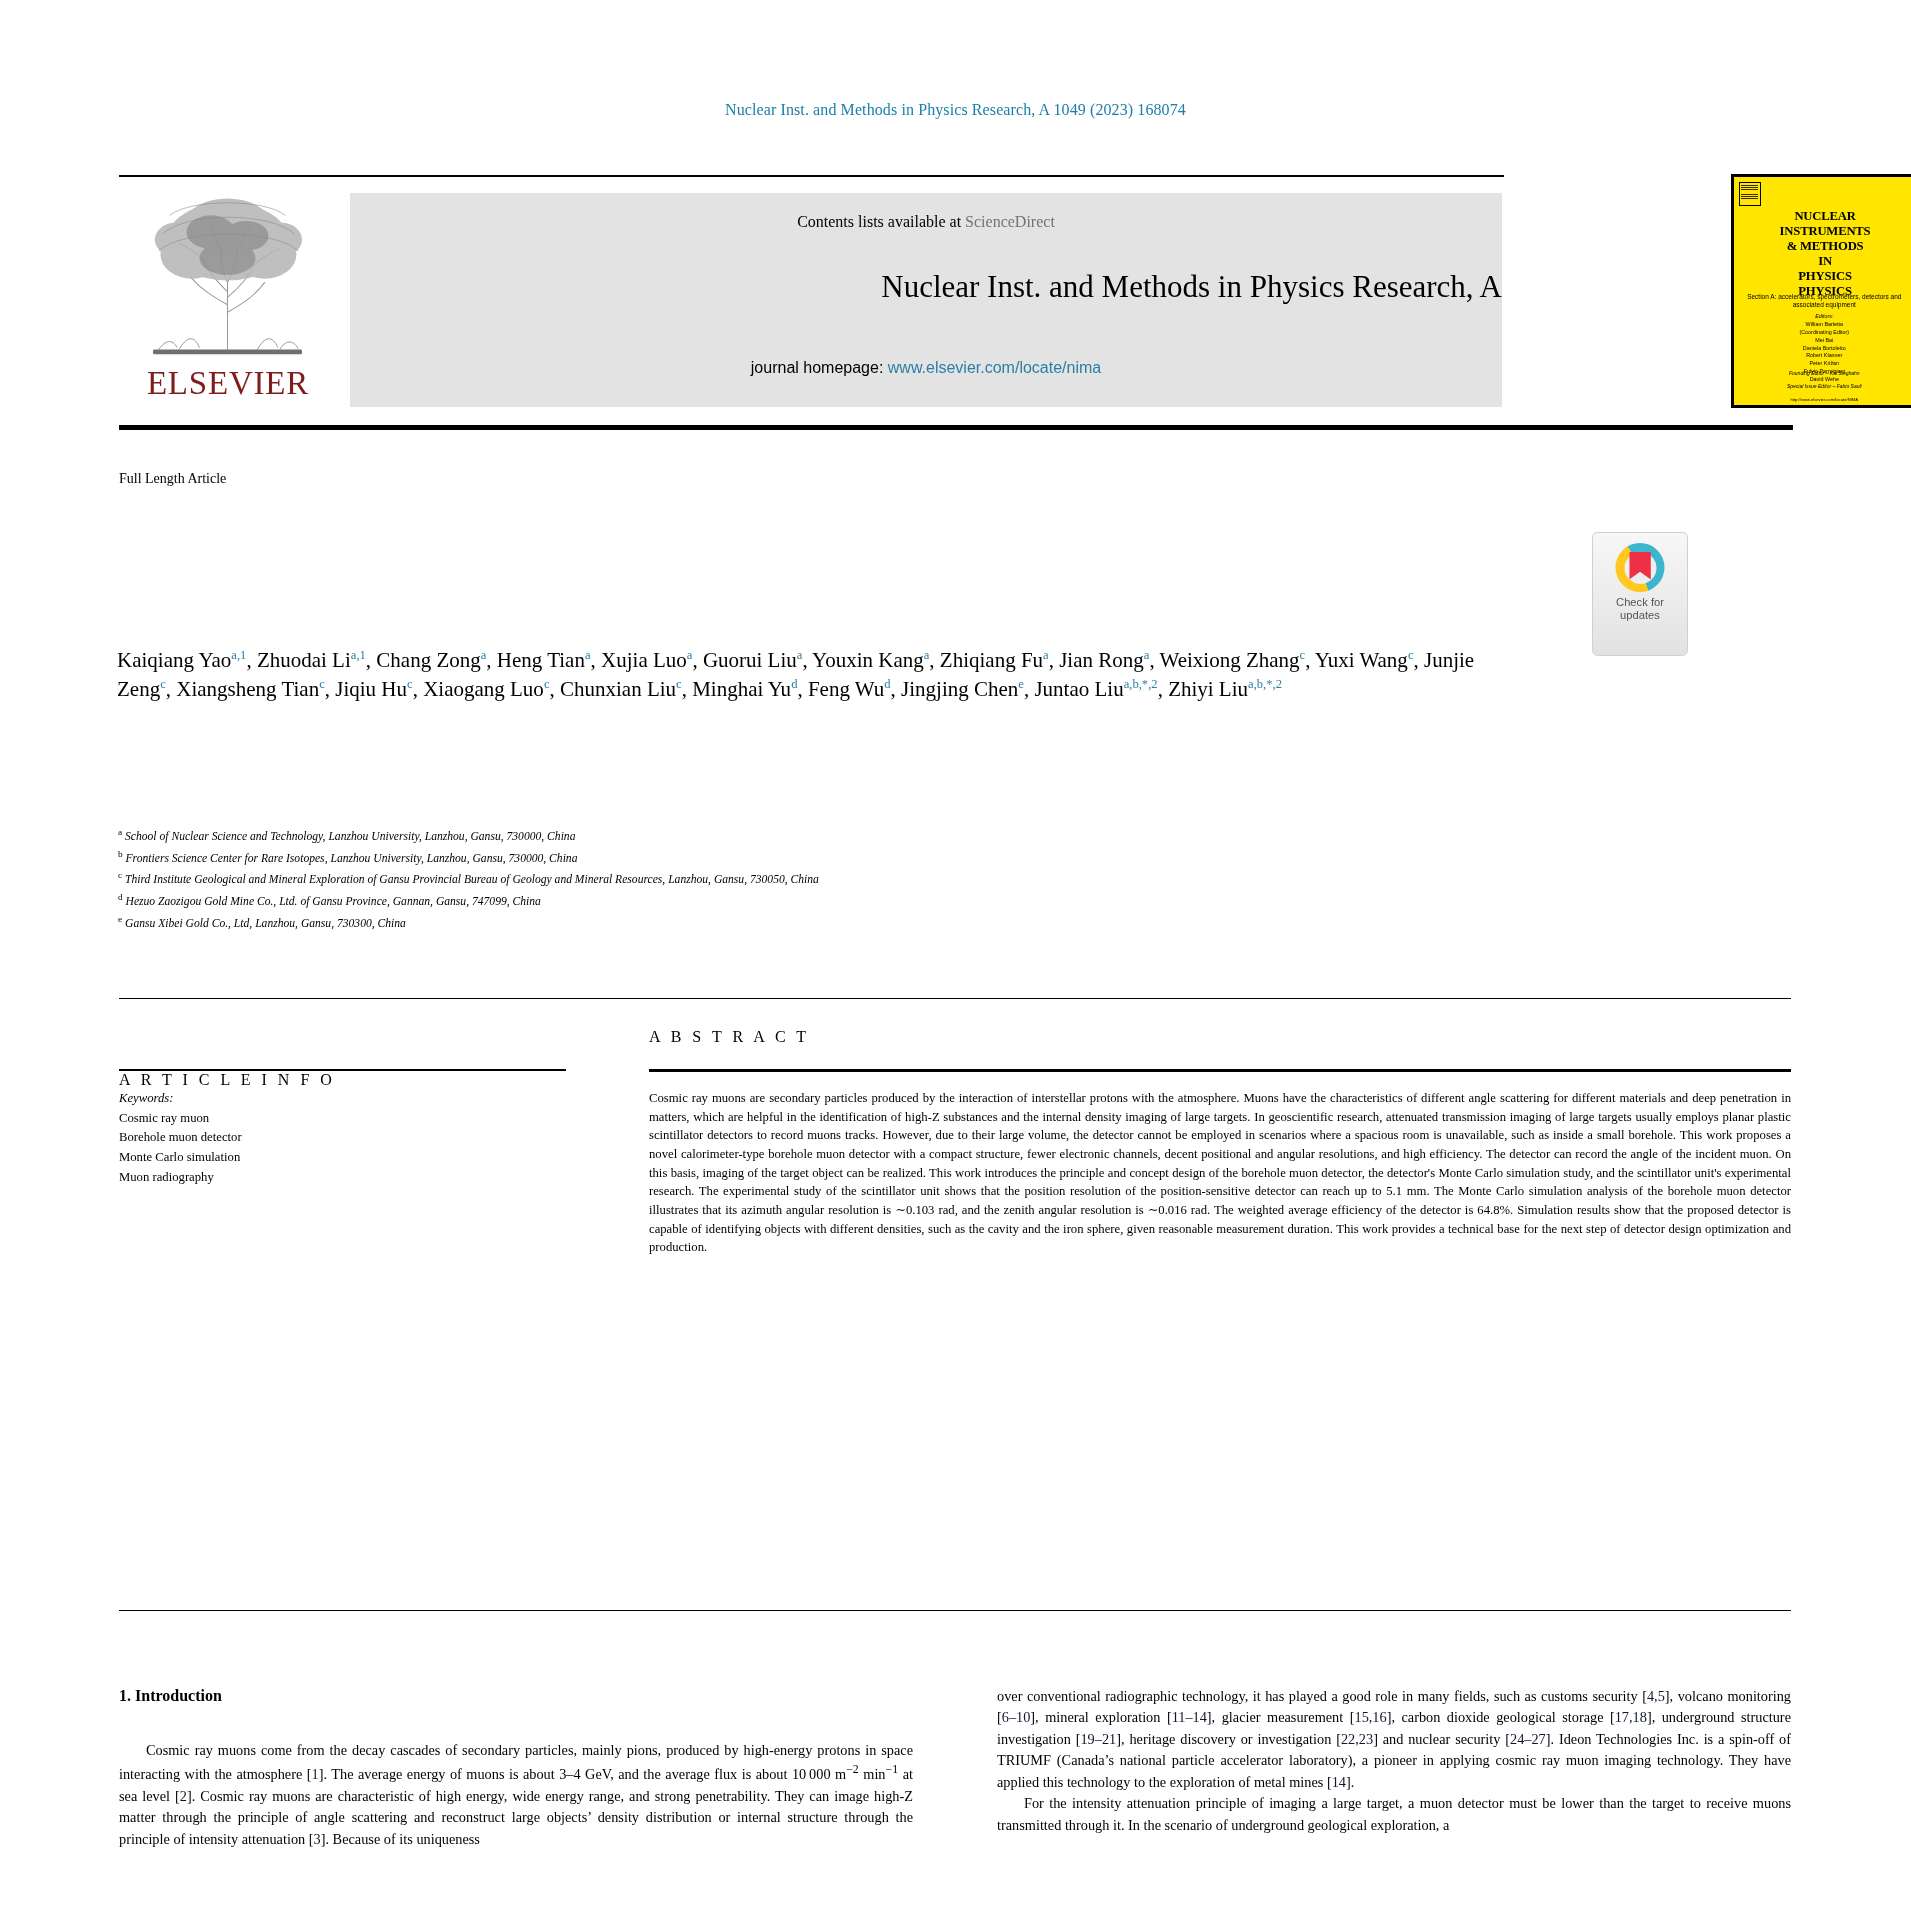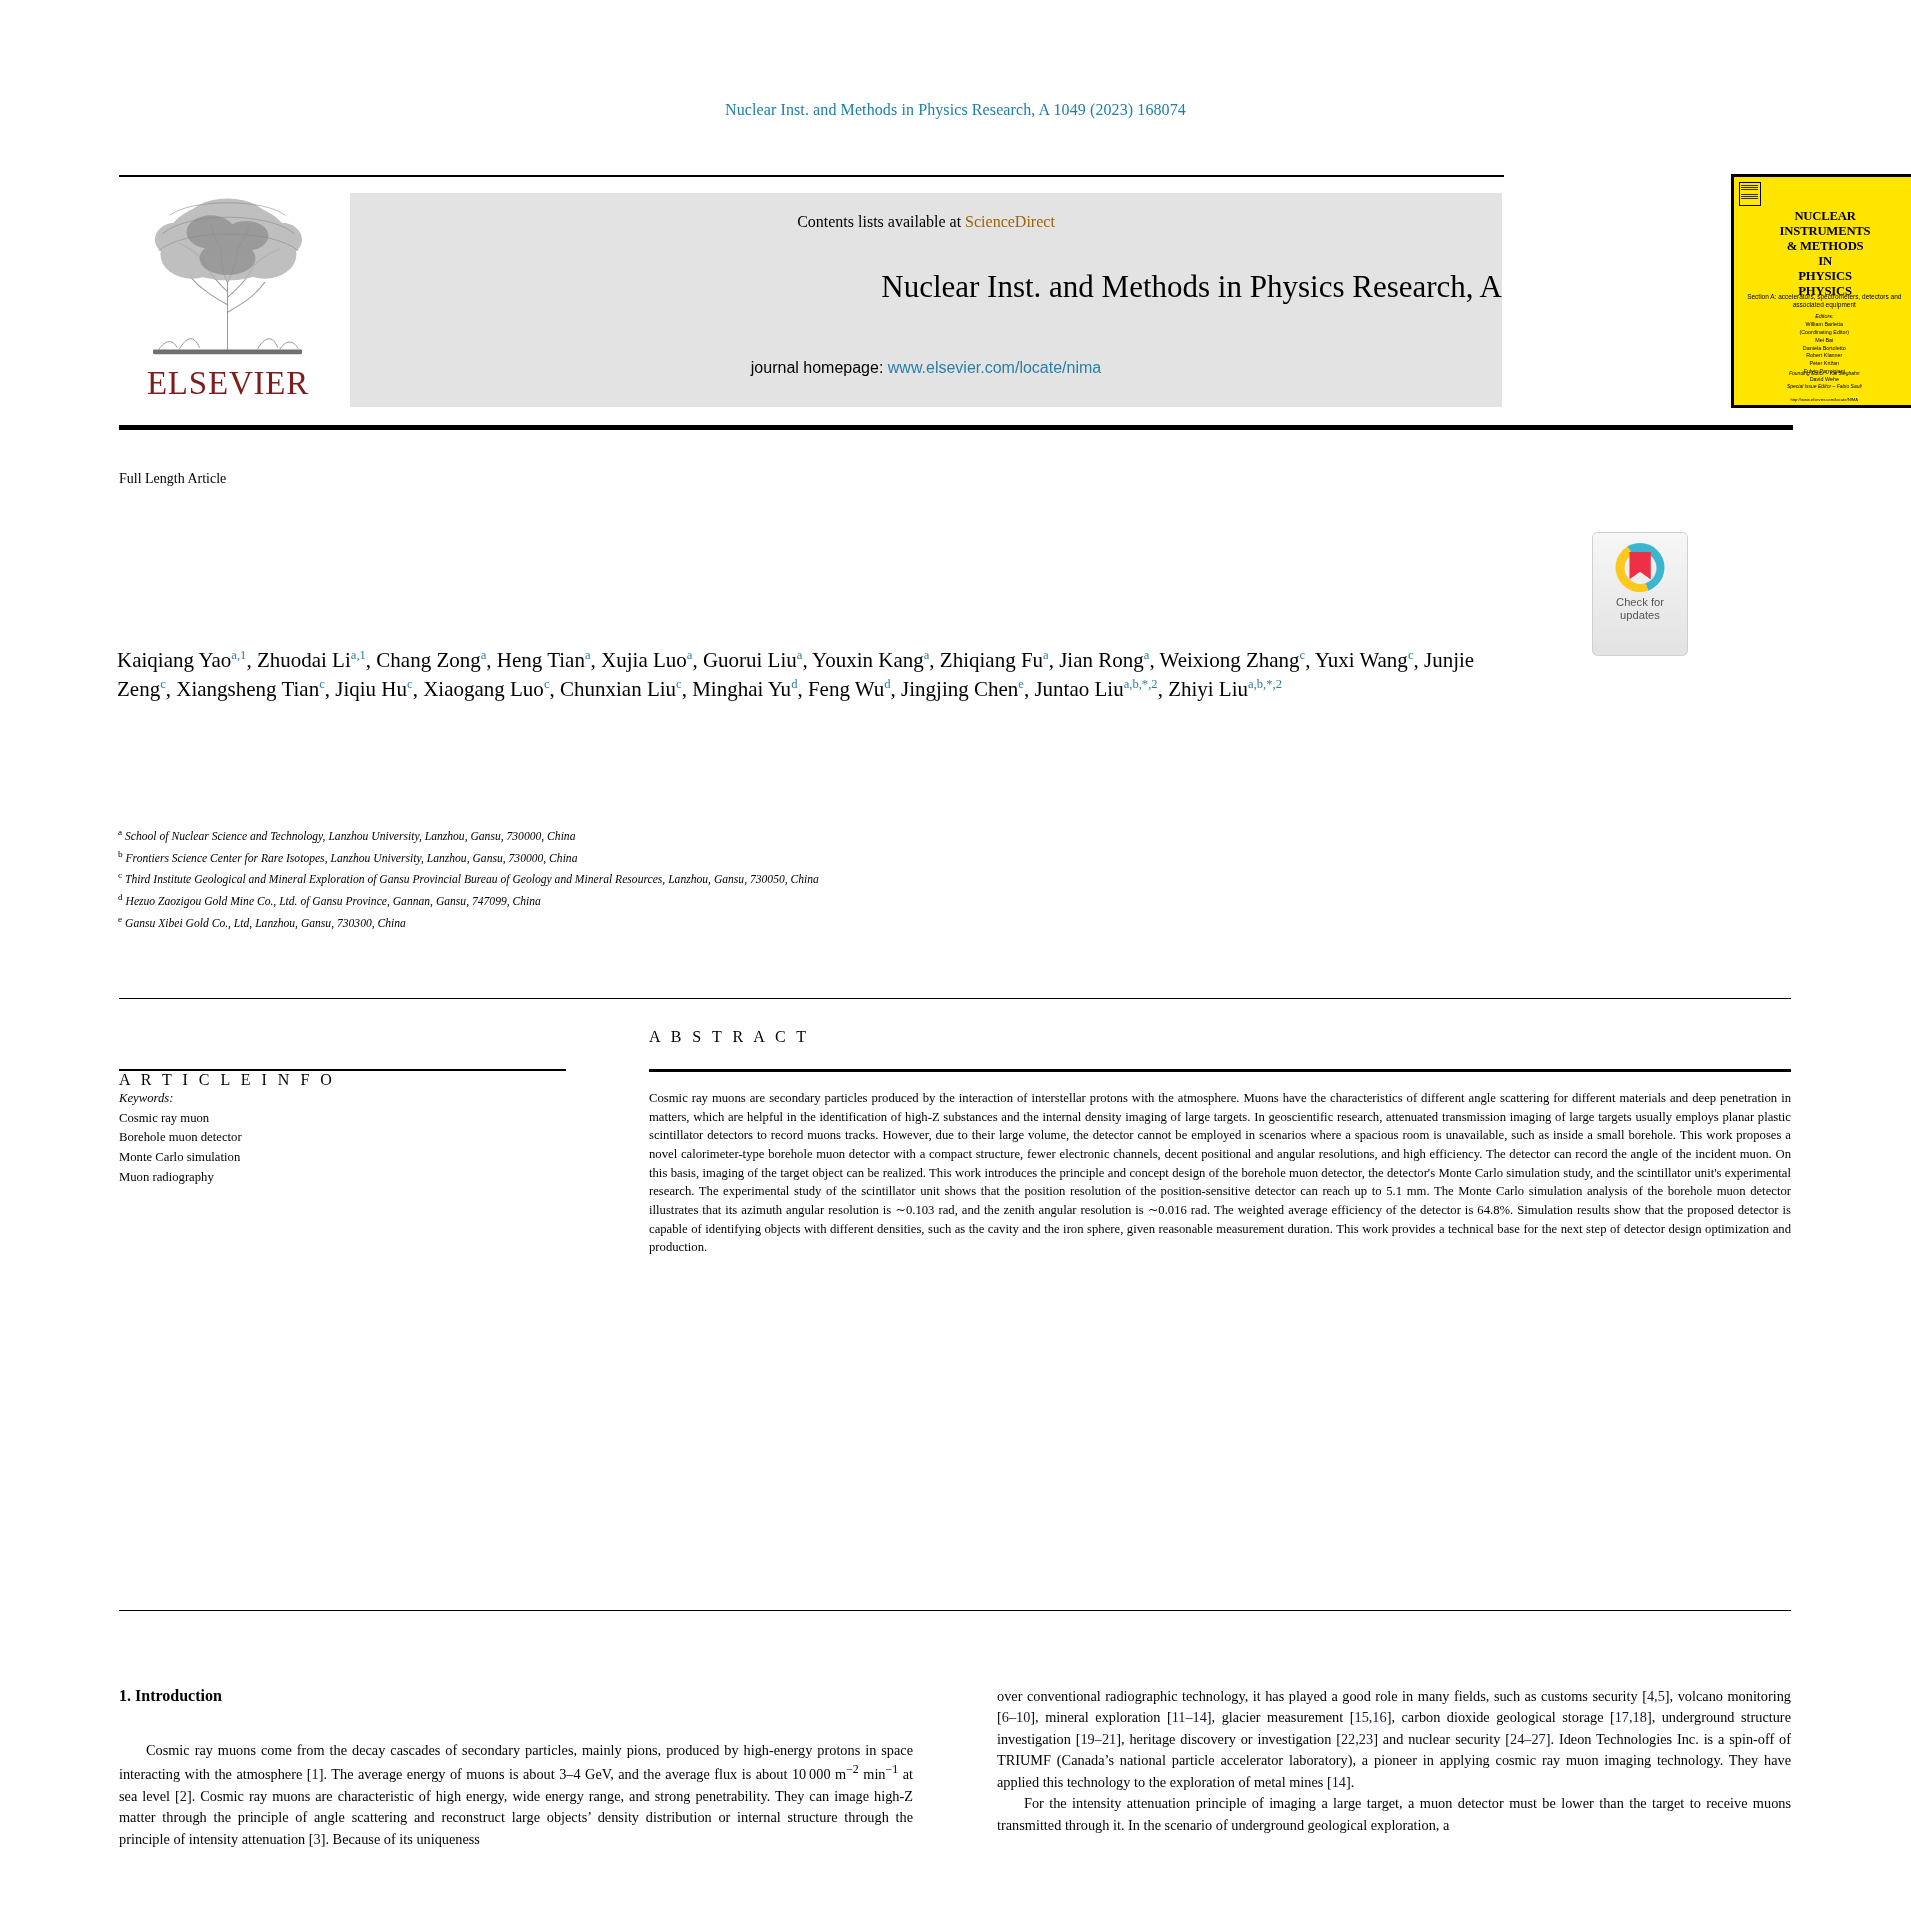--- a/index.html
+++ b/index.html
@@ -38,21 +38,21 @@
   }
 
   .gray-panel {
     position:absolute; left:231px; top:17.7px; width:1152px; height:214px;
     background:#e3e3e3;
   }
   .gp-contents {
     position:absolute; left:0; top:20px; width:100%;
     text-align:center; font-size:16px;
   }
-  .gp-contents .sd { color:#a16207; }
+  .gp-contents .sd { color:#737373; }
   .gp-journal {
     position:absolute; left:0; top:76px; width:100%;
     text-align:right; font-size:31px;
     font-family:"Liberation Serif","DejaVu Serif",serif;
   }
   .gp-home {
     position:absolute; left:0; top:166px; width:100%;
     text-align:center; font-size:16px;
     font-family:"Liberation Sans","DejaVu Sans",sans-serif;
   }

